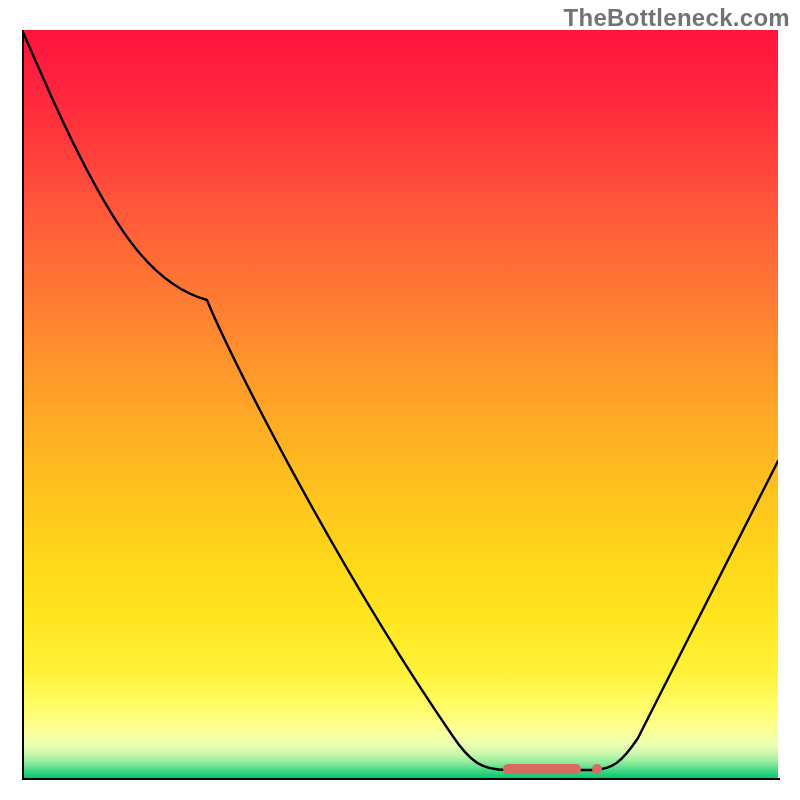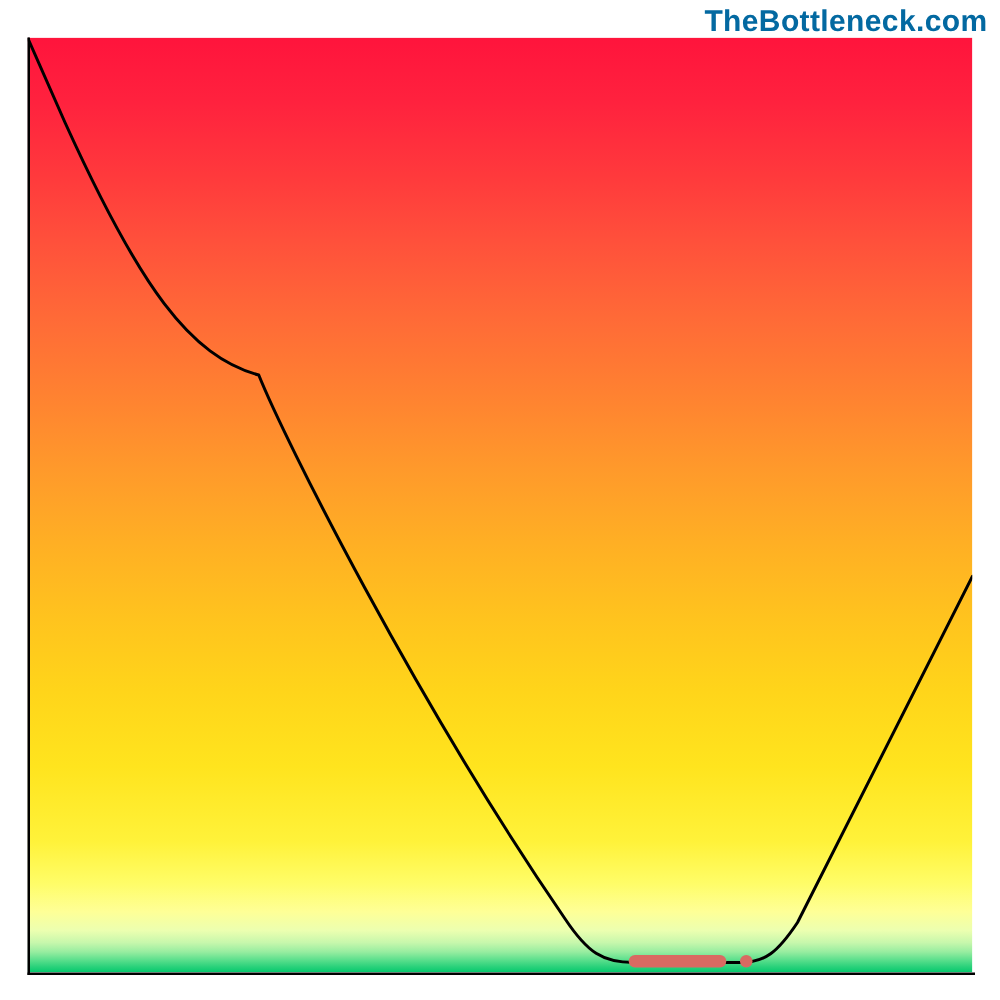--- a/index.html
+++ b/index.html
@@ -14,21 +14,21 @@
     position: relative;
     width: 800px;
     height: 800px;
   }
   .attribution {
     position: absolute;
     top: 4px;
     right: 10px;
     font-size: 24px;
     font-weight: 600;
-    color: #0369a1;
+    color: #737373;
     letter-spacing: 0.3px;
   }
   .plot {
     position: absolute;
     left: 22px;
     top: 30px;
     width: 756px;
     height: 748px;
     overflow: hidden;
   }

